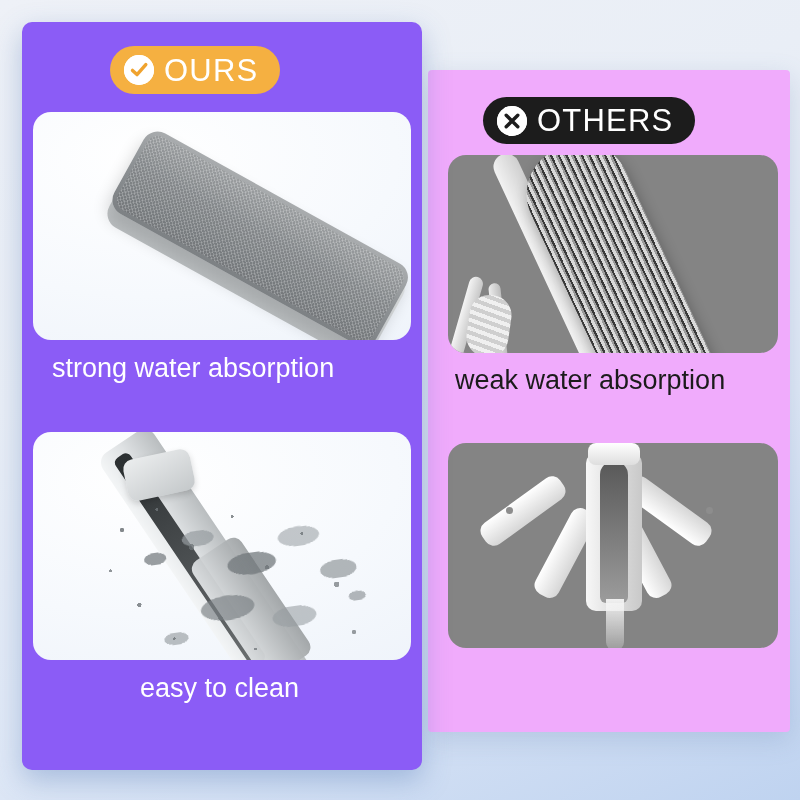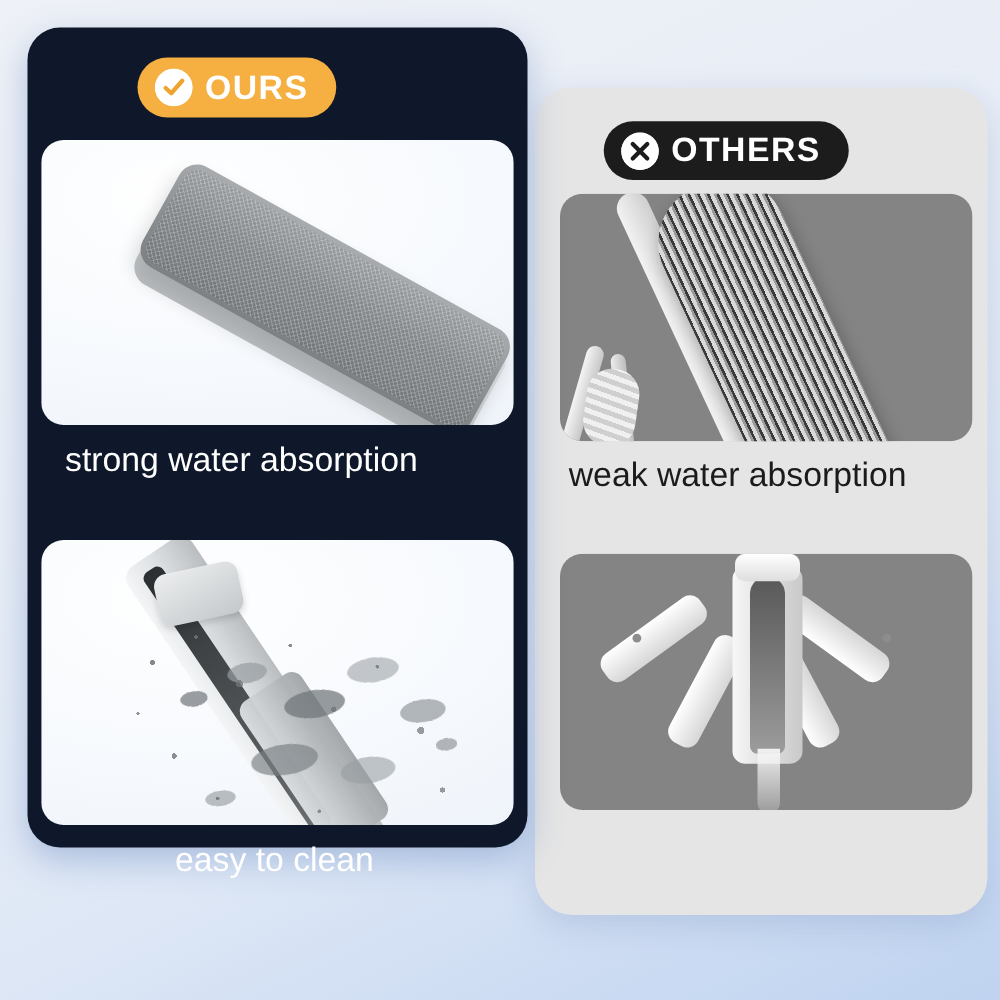--- a/index.html
+++ b/index.html
@@ -20,35 +20,35 @@
     inset: 0;
   }
 
   
   .panel-others {
     position: absolute;
     left: 428px;
     top: 70px;
     width: 362px;
     height: 662px;
-    background: #e5e5e5;
-    border-radius: 30px;
+    background: #f0abfc;
+    border-radius: 4px;
     box-shadow: 0 8px 26px rgba(90,120,170,0.22);
     z-index: 1;
   }
 
   
   .panel-ours {
     position: absolute;
     left: 22px;
     top: 22px;
     width: 400px;
-    height: 656px;
-    background: #0f172a;
-    border-radius: 26px;
+    height: 748px;
+    background: #8b5cf6;
+    border-radius: 10px;
     box-shadow: 0 10px 28px rgba(70,110,175,0.35);
     z-index: 2;
   }
 
   
   .badge {
     position: absolute;
     display: flex;
     align-items: center;
     border-radius: 999px;
@@ -64,22 +64,22 @@
   }
   .badge-others {
     left: 483px;
     top: 97px;
     height: 47px;
     padding: 0 22px 0 14px;
     background: #1c1c1c;
     z-index: 3;
   }
   .badge-label {
-    font-size: 27px;
-    font-weight: bold;
+    font-size: 31px;
+    font-weight: normal;
     letter-spacing: 1.2px;
     color: #ffffff;
     line-height: 1;
     margin-left: 10px;
     white-space: nowrap;
   }
 
   .icon-circle {
     width: 30px;
     height: 30px;

